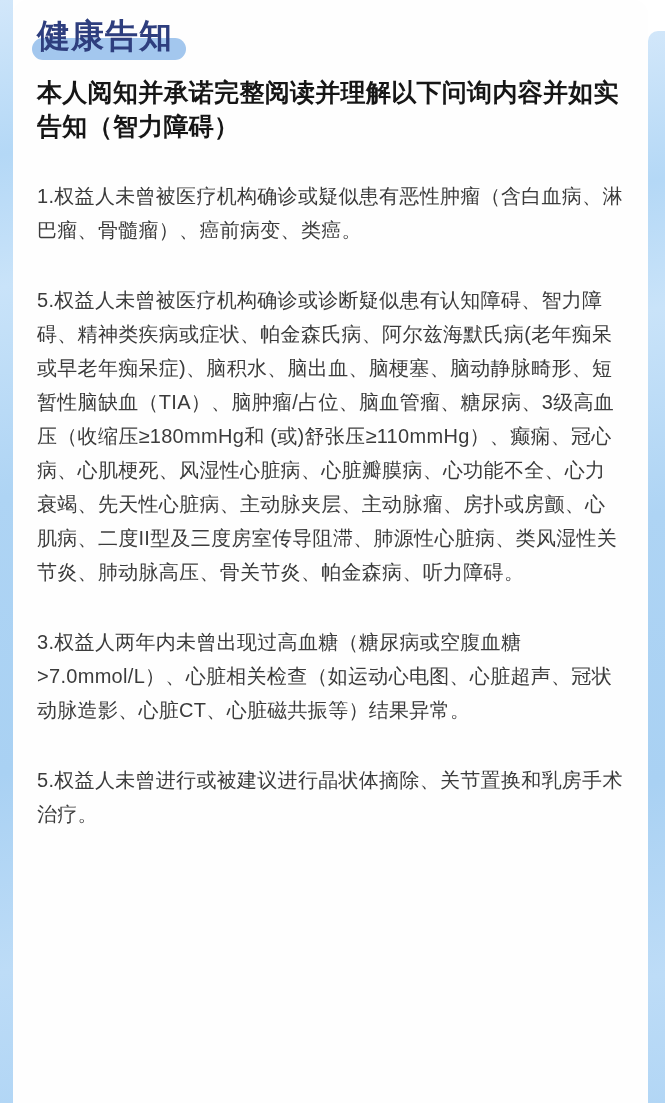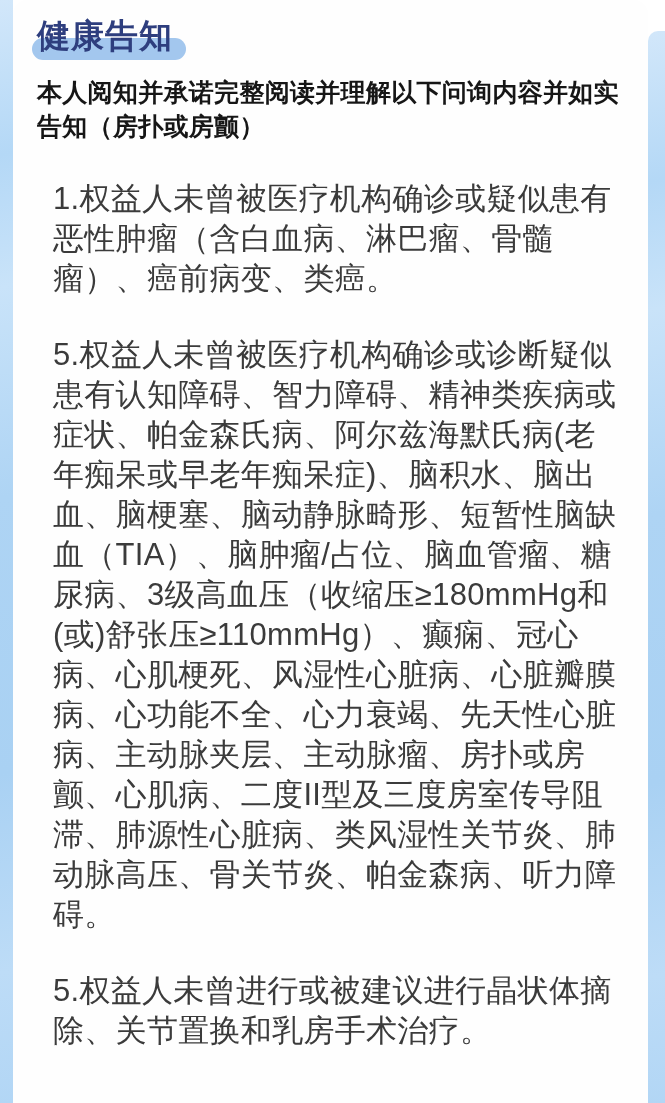--- a/index.html
+++ b/index.html
@@ -72,47 +72,48 @@
   .intro {
     margin: 16px 0 0 0;
     font-size: 25px;
     font-weight: bold;
     line-height: 34px;
     color: var(--intro-color, #161616);
     letter-spacing: 0.3px;
   }
 
   .para {
-    margin: 36px 0 0 16px;
-    font-size: 31px;
+    margin: 36px 0 0 0;
+    font-size: 20px;
     font-weight: 400;
-    line-height: 40px;
+    line-height: 34px;
     color: var(--body-color, #3b3b3b);
     letter-spacing: 0.3px;
     text-align: left;
     word-break: normal;
     overflow-wrap: break-word;
   }
 </style>
 </head>
 <body style="--card-bg: #fefefe; --title-color: #2e3e7e; --title-highlight: #a3c7ee; --intro-color: #161616; --body-color: #3b3b3b;">
 
 <div class="bg-strip left"></div>
 <div class="bg-strip right"></div>
 
 <div class="card">
 
   <div class="title-wrap">
     <span class="title-highlight"></span>
     <span class="title-text">健康告知</span>
   </div>
 
-  <p class="intro">本人阅知并承诺完整阅读并理解以下问询内容并如实告知（房扑或房颤）</p>
+  <p class="intro">本人阅知并承诺完整阅读并理解以下问询内容并如实告知（智力障碍）</p>
 
   <p class="para">1.权益人未曾被医疗机构确诊或疑似患有恶性肿瘤（含白血病、淋巴瘤、骨髓瘤）、癌前病变、类癌。</p>
 
   <p class="para">5.权益人未曾被医疗机构确诊或诊断疑似患有认知障碍、智力障碍、精神类疾病或症状、帕金森氏病、阿尔兹海默氏病(老年痴呆或早老年痴呆症)、脑积水、脑出血、脑梗塞、脑动静脉畸形、短暂性脑缺血（TIA）、脑肿瘤/占位、脑血管瘤、糖尿病、3级高血压（收缩压≥180mmHg和 (或)舒张压≥110mmHg）、癫痫、冠心病、心肌梗死、风湿性心脏病、心脏瓣膜病、心功能不全、心力衰竭、先天性心脏病、主动脉夹层、主动脉瘤、房扑或房颤、心肌病、二度II型及三度房室传导阻滞、肺源性心脏病、类风湿性关节炎、肺动脉高压、骨关节炎、帕金森病、听力障碍。</p>
 
+  <p class="para">3.权益人两年内未曾出现过高血糖（糖尿病或空腹血糖&gt;7.0mmol/L）、心脏相关检查（如运动心电图、心脏超声、冠状动脉造影、心脏CT、心脏磁共振等）结果异常。</p>
 
 
   <p class="para">5.权益人未曾进行或被建议进行晶状体摘除、关节置换和乳房手术治疗。</p>
 
 </div>
 
 </body></html>

